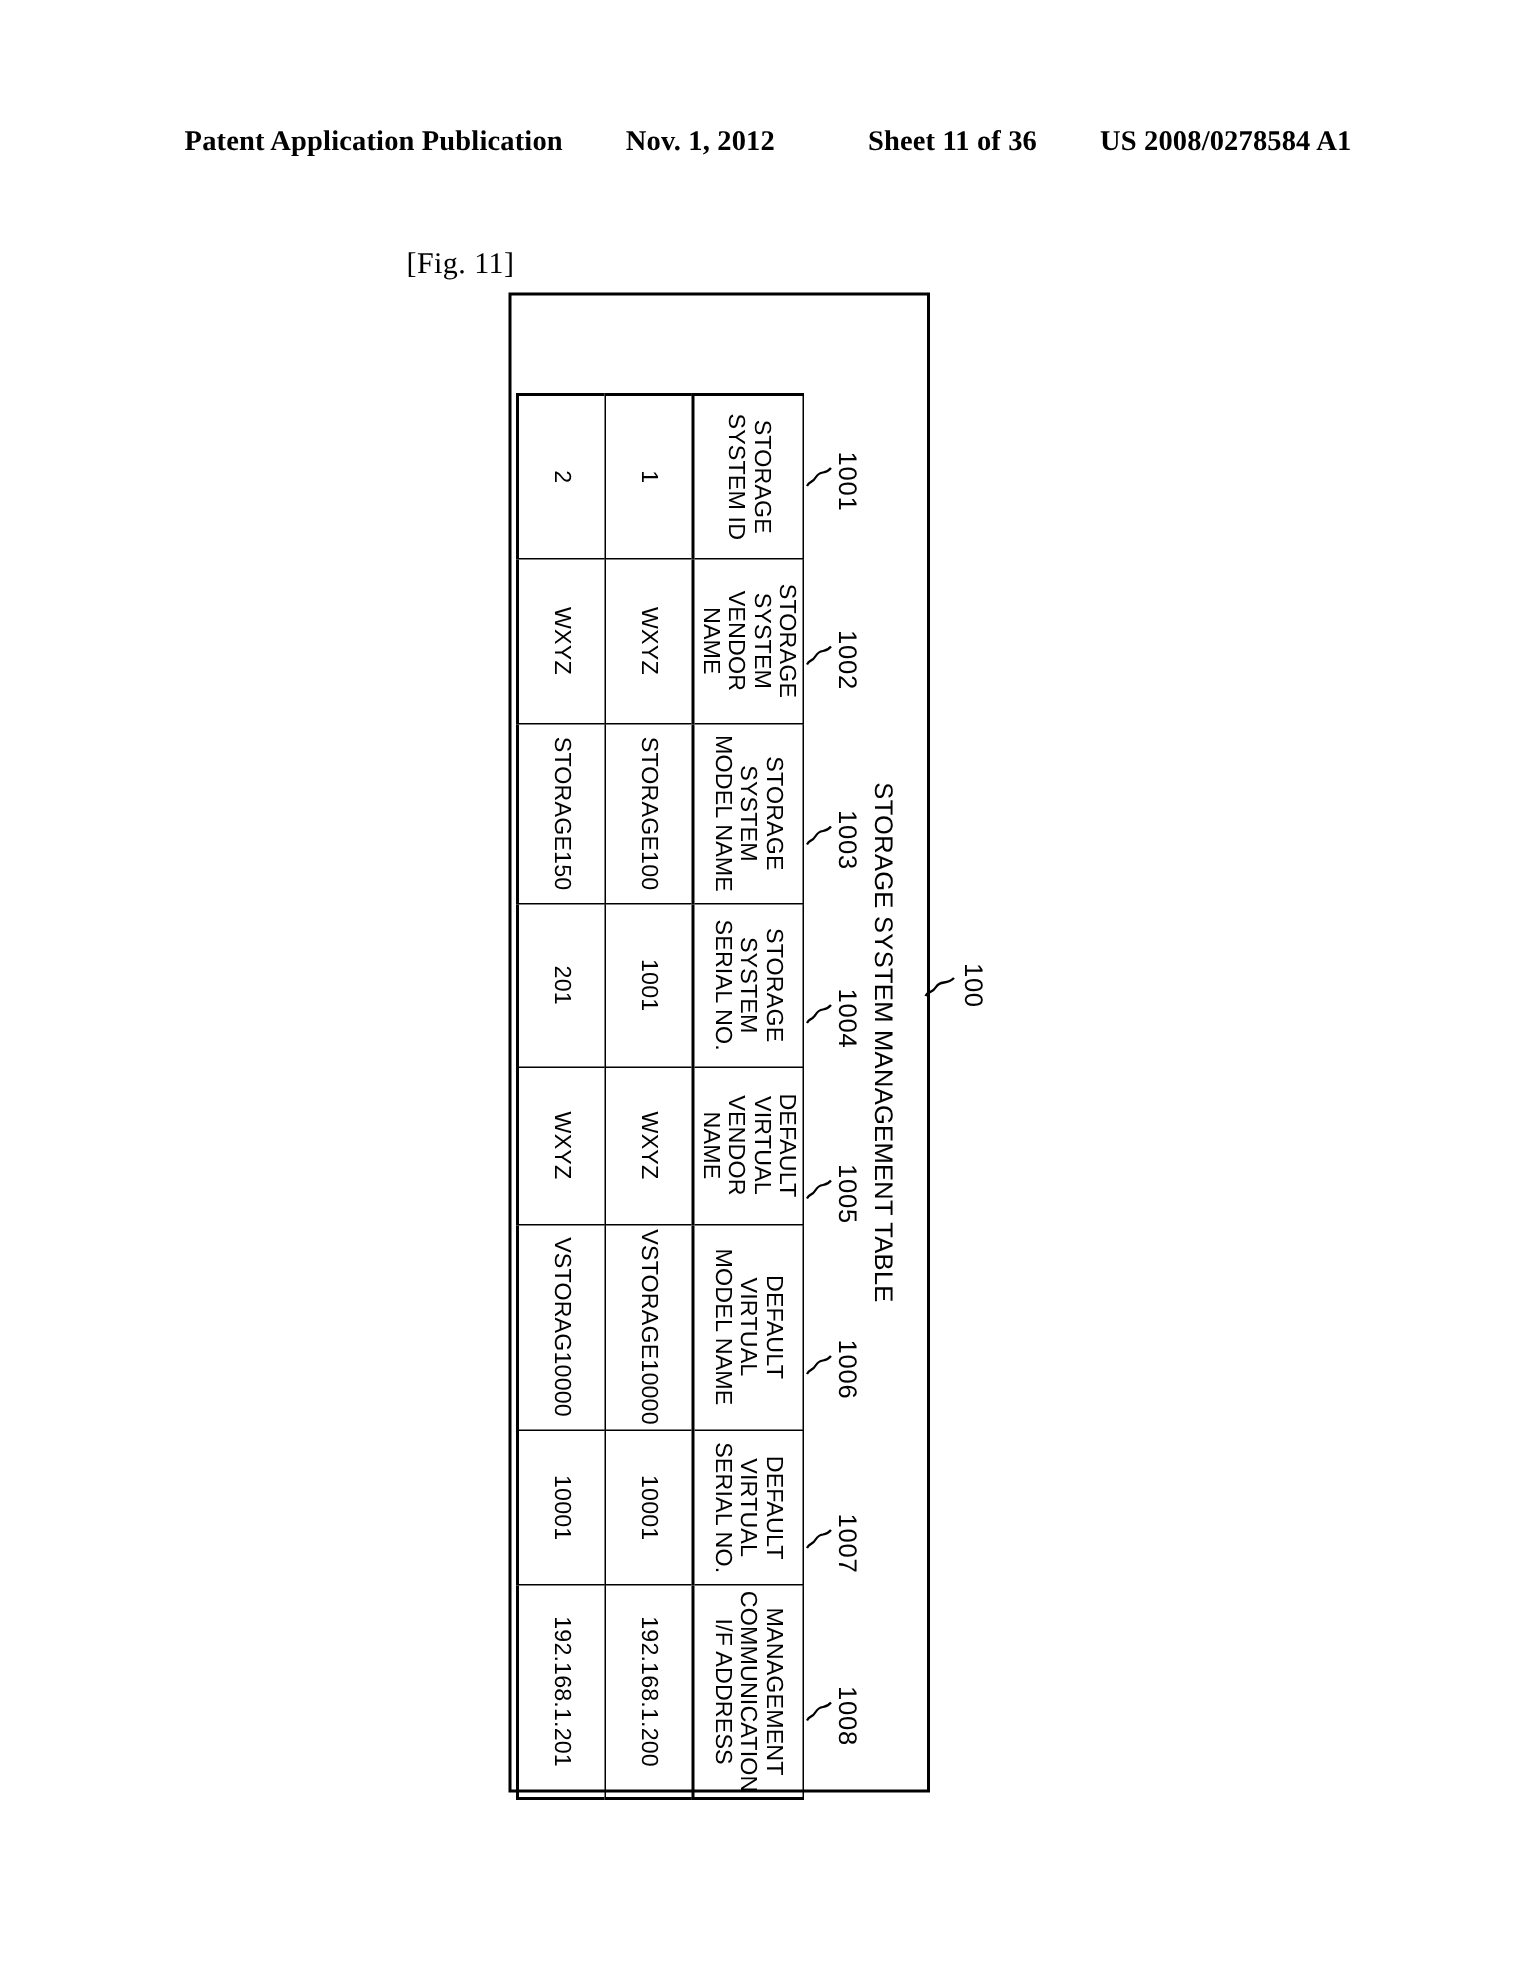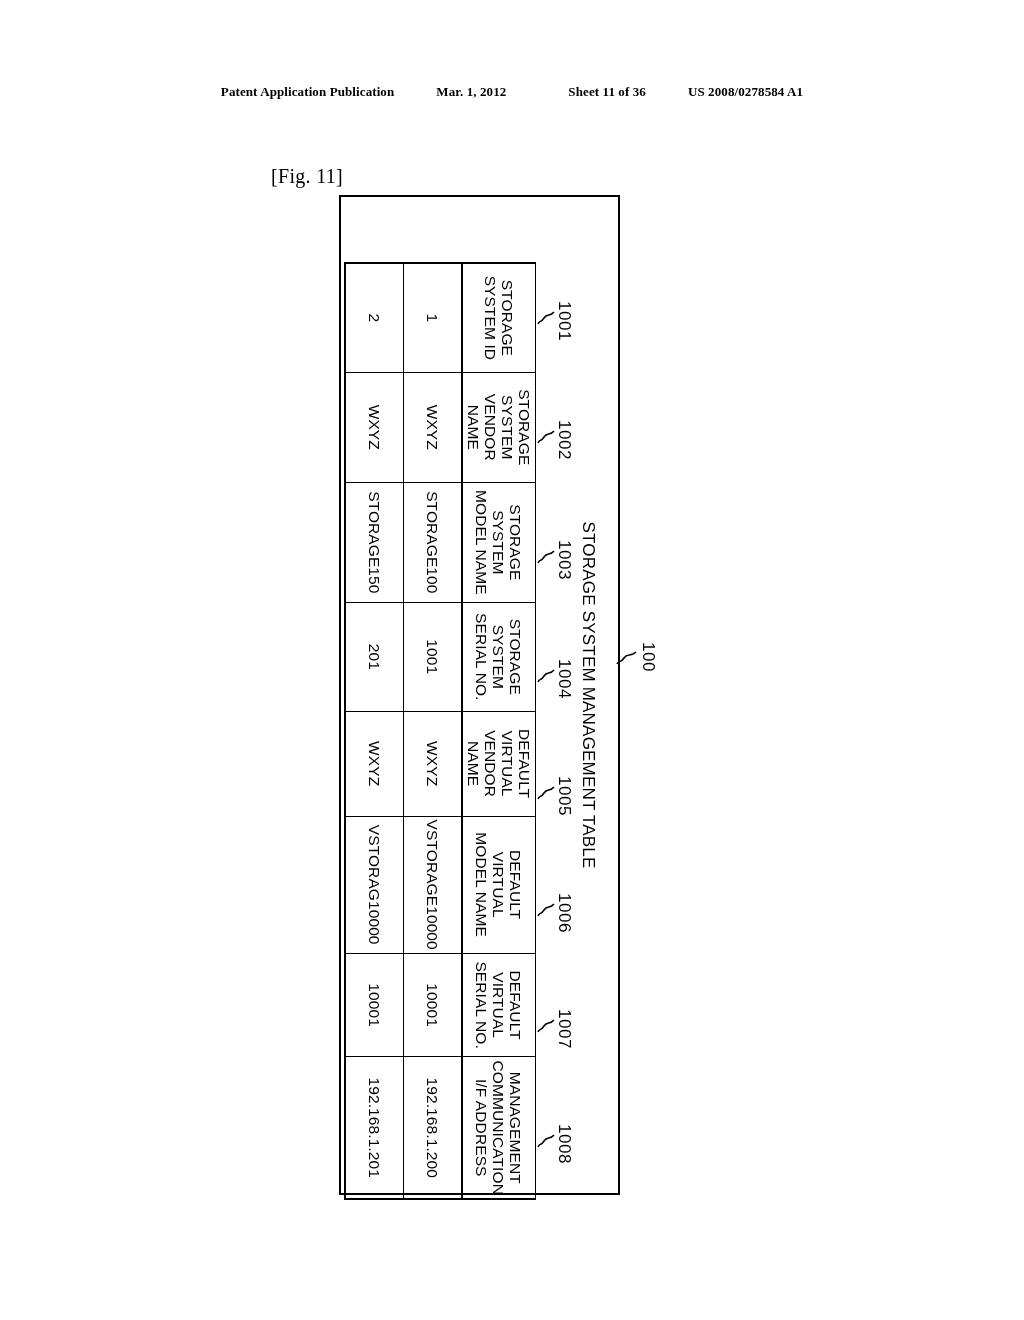--- a/index.html
+++ b/index.html
@@ -20,21 +20,21 @@
   .page-header {
     position: absolute;
     top: 84px;
     left: 0;
     width: 1024px;
     display: flex;
     justify-content: center;
     align-items: baseline;
     font-family: "Liberation Serif", serif;
     font-weight: bold;
-    font-size: 13px;
+    font-size: 19px;
     letter-spacing: 0.1px;
     white-space: nowrap;
   }
   .page-header .hdr-pub { margin-right: 42px; }
   .page-header .hdr-date { margin-right: 22px; }
   .page-header .hdr-sheet { margin-right: 42px; margin-left: 40px; }
   .page-header .hdr-docnum { }
 
   
   .fig-label {
@@ -161,21 +161,21 @@
   .tbl thead td { border-bottom-width: 2.6px; }
   .tbl .col-outer-left { border-left-width: 2.6px; }
   .tbl .col-outer-right { border-right-width: 2.6px; }
   .tbl tbody tr:last-child td { border-bottom-width: 2.6px; }
 </style>
 </head>
 <body>
 
 <div class="page-header">
   <span class="hdr-pub">Patent Application Publication</span>
-  <span class="hdr-date">Mar. 1, 2012</span>
+  <span class="hdr-date">Nov. 1, 2012</span>
   <span class="hdr-sheet">Sheet 11 of 36</span>
   <span class="hdr-docnum">US 2008/0278584 A1</span>
 </div>
 
 <div class="fig-label">[Fig. 11]</div>
 
 <div id="fig-rotor">
   <div class="fig-inner">
 
     <div class="ref-100">100</div>

